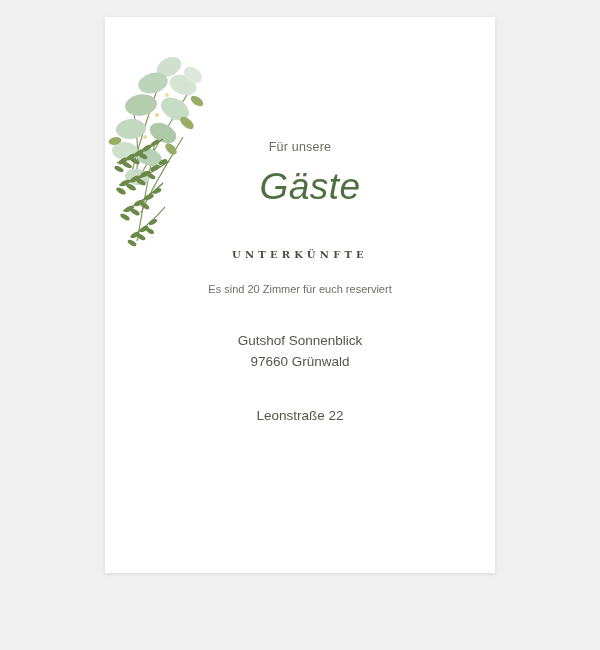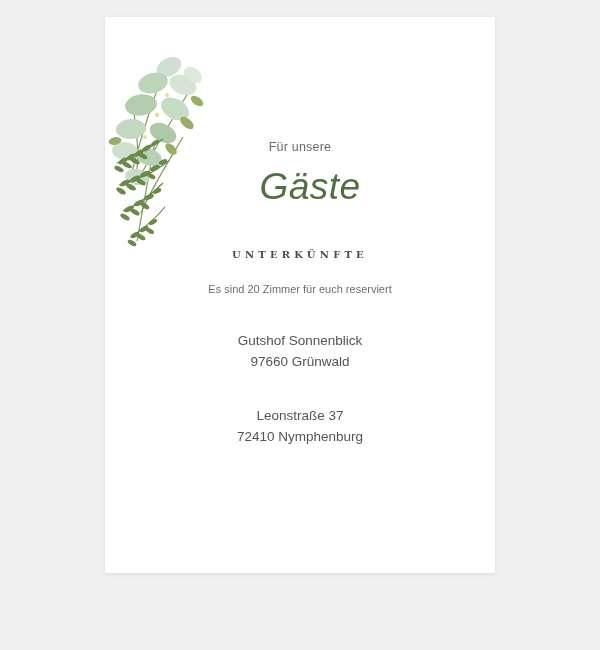--- a/index.html
+++ b/index.html
@@ -192,19 +192,18 @@
       <div class="script">Gäste</div>
       <div class="section-title">UNTERKÜNFTE</div>
       <div class="note">Es sind 20 Zimmer für euch reserviert</div>
 
       <div class="block">
         <div>Gutshof Sonnenblick</div>
         <div>97660 Grünwald</div>
       </div>
 
       <div class="block second">
-        <div>Leonstraße 37</div>
-        <div>72410 Nymphenburg</div>
+        <div>Leonstraße 22</div>
       </div>
     </div>
 
   </div>
 </div>
 
 </body></html>

